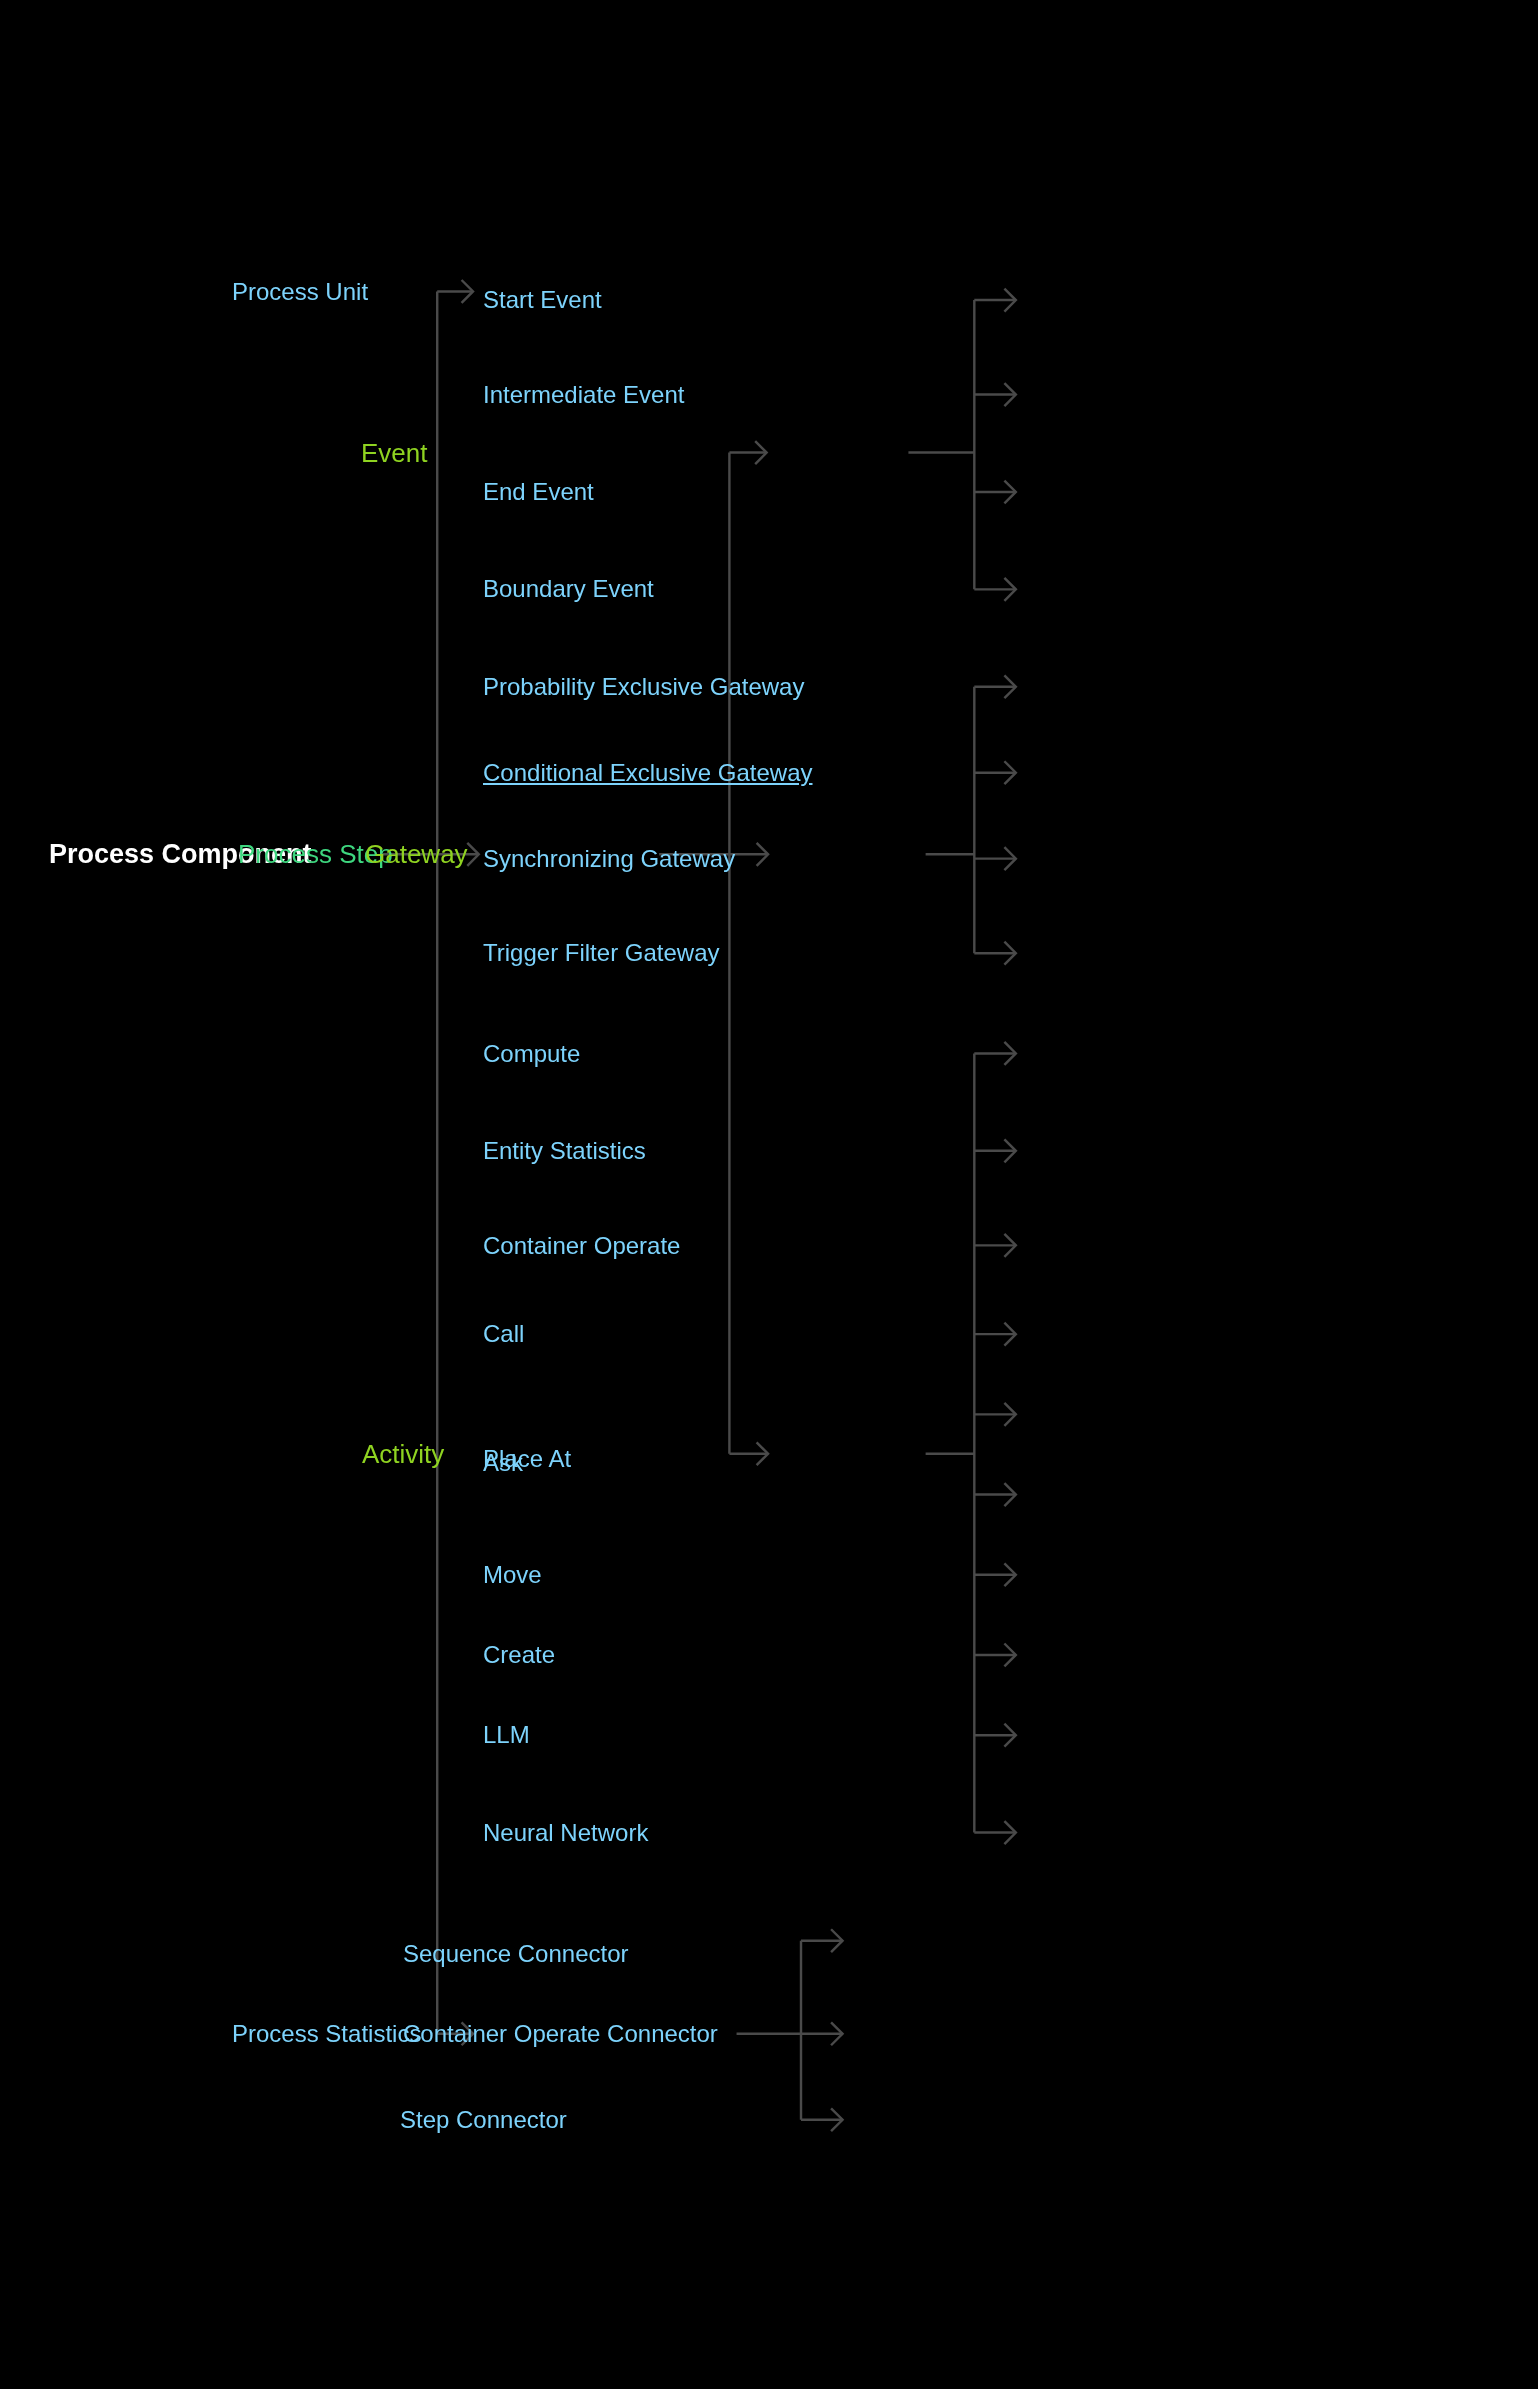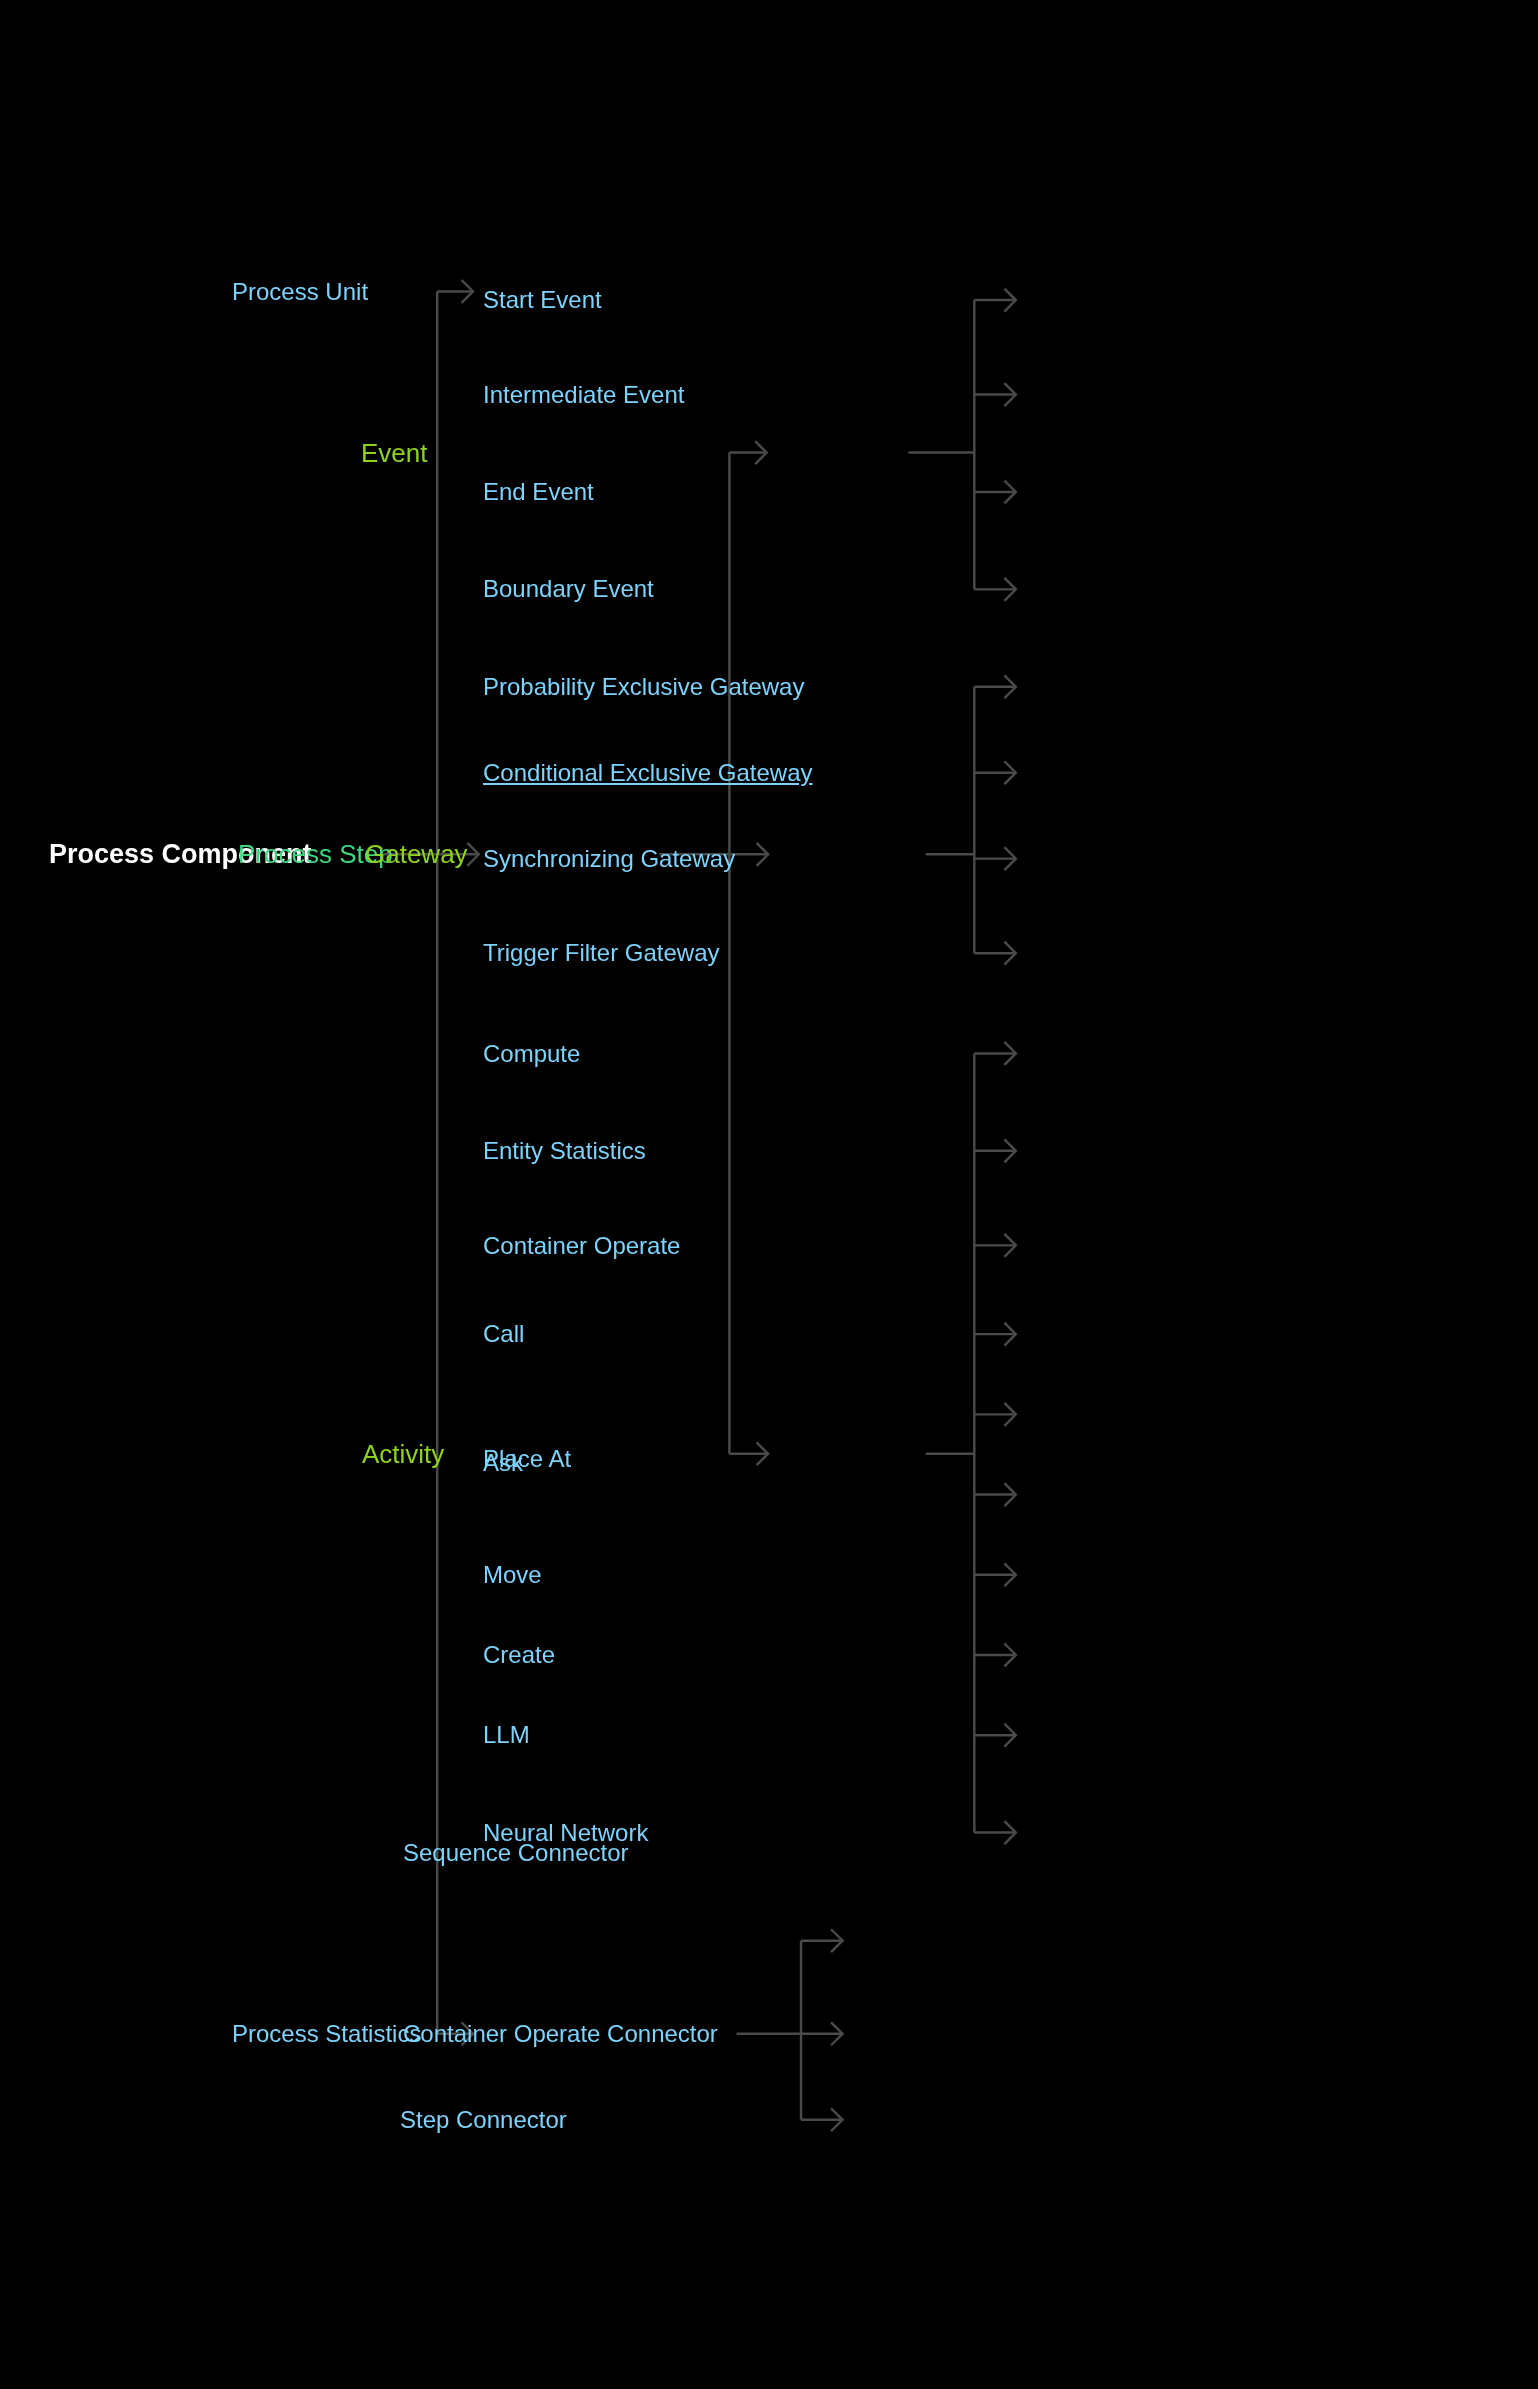--- a/index.html
+++ b/index.html
@@ -114,18 +114,18 @@
       <div class="node-label lvl-dim" style="left: 483px; top: 1054px;">Compute</div>
       <div class="node-label lvl-dim" style="left: 483px; top: 1151px;">Entity Statistics</div>
       <div class="node-label lvl-dim" style="left: 483px; top: 1246px;">Container Operate</div>
       <div class="node-label lvl-dim" style="left: 483px; top: 1334px;">Call</div>
       <div class="node-label lvl-dim" style="left: 483px; top: 1415px; margin-top: 48px;">Ask</div>
       <div class="node-label lvl-dim" style="left: 483px; top: 1459px;">Place At</div>
       <div class="node-label lvl-dim" style="left: 483px; top: 1575px;">Move</div>
       <div class="node-label lvl-dim" style="left: 483px; top: 1655px;">Create</div>
       <div class="node-label lvl-dim" style="left: 483px; top: 1735px;">LLM</div>
       <div class="node-label lvl-dim" style="left: 483px; top: 1833px;">Neural Network</div>
-      <div class="node-label lvl-dim" style="left: 403px; top: 1853px;">Sequence Connector</div>
+      <div class="node-label lvl-dim" style="left: 403px; top: 1954px;">Sequence Connector</div>
       <div class="node-label lvl-dim" style="left: 403px; top: 2034px;">Container Operate Connector</div>
       <div class="node-label lvl-dim" style="left: 400px; top: 2120px;">Step Connector</div>
     </div>
 </div>
 
 
 </body></html>

